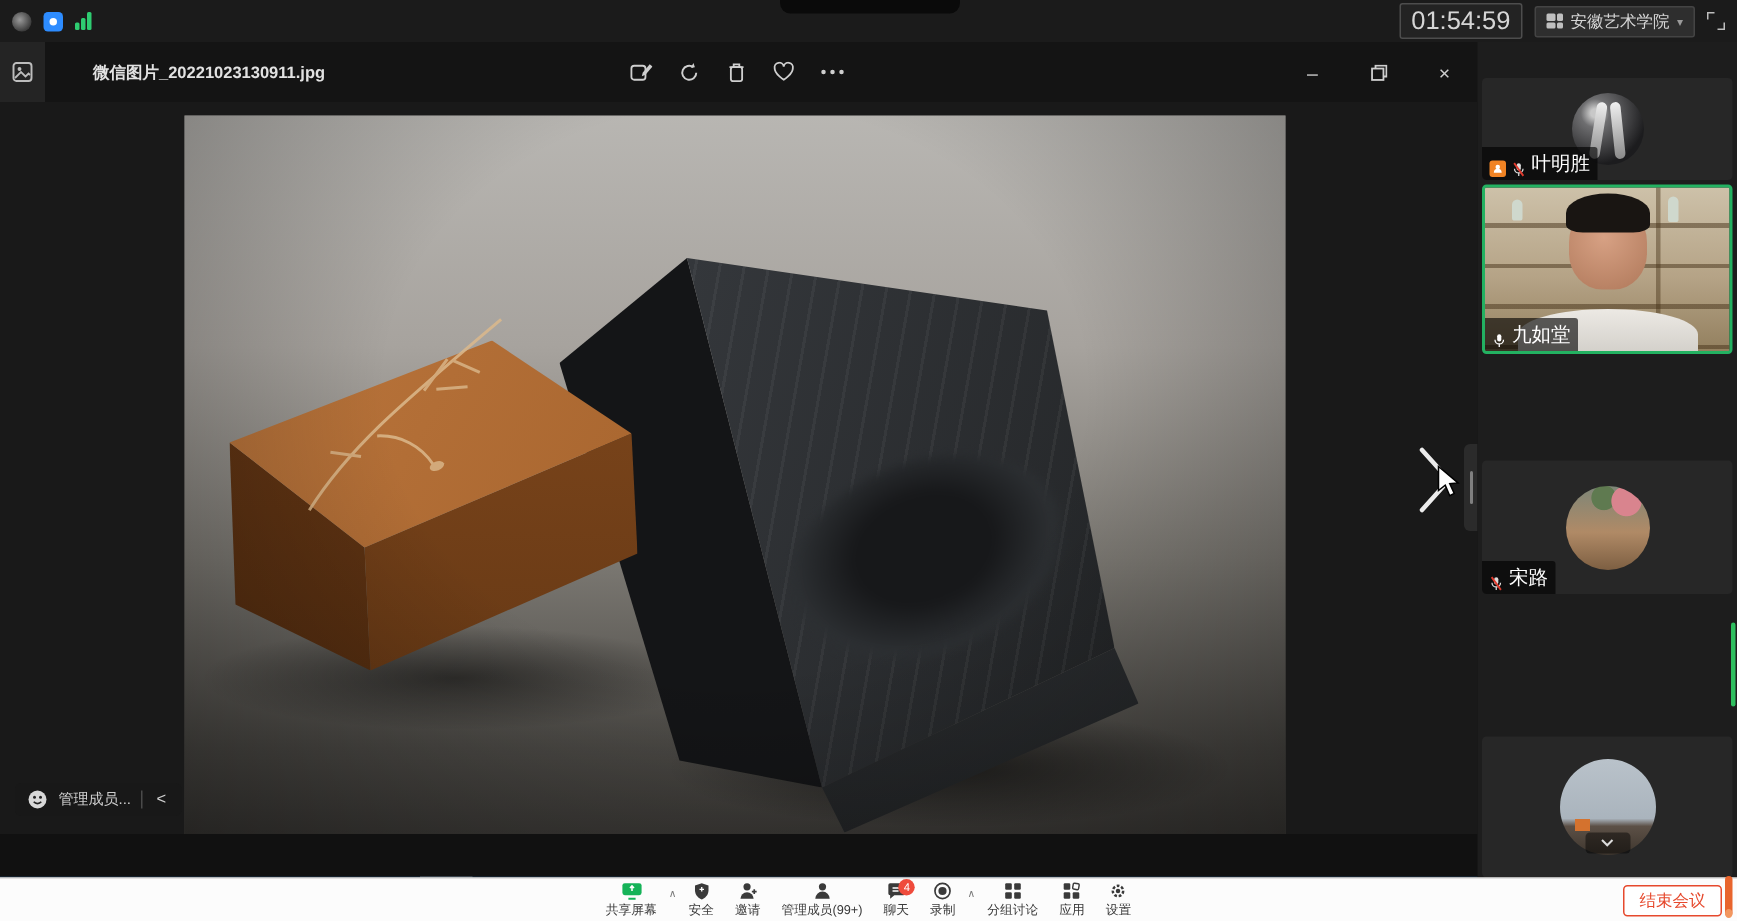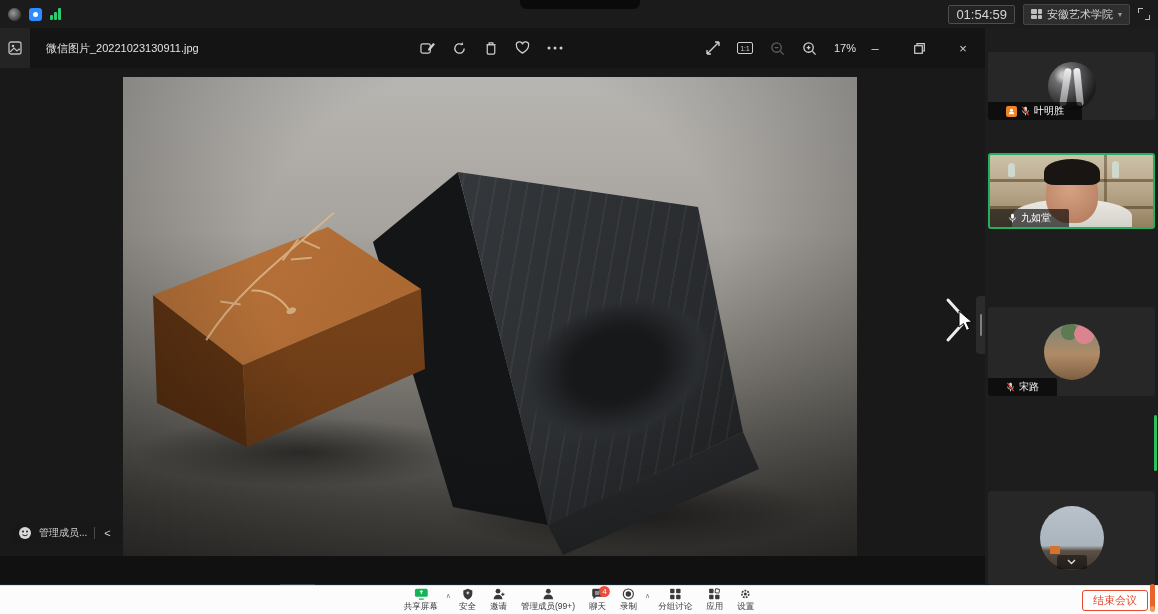--- a/index.html
+++ b/index.html
@@ -13,39 +13,39 @@
           display:flex;align-items:center;justify-content:space-between;padding:0 8px;z-index:4;}
   .tb-left{display:flex;align-items:center;gap:8px;}
   .dotico{width:13px;height:13px;border-radius:50%;}
   .i-gray{background:radial-gradient(circle at 40% 40%,#9a9a9a,#3d3d3d 70%);}
   .i-shield{width:13px;height:13px;border-radius:3px;background:#2d8cff;position:relative;}
   .i-shield::after{content:"";position:absolute;left:4px;top:4px;width:5px;height:5px;border-radius:50%;background:#fff;}
   .i-signal{display:flex;align-items:flex-end;gap:1px;height:12px;}
   .i-signal i{display:block;width:3px;background:#2ecc71;border-radius:1px;}
   .i-signal i:nth-child(1){height:5px;}.i-signal i:nth-child(2){height:8px;}.i-signal i:nth-child(3){height:12px;}
   .tb-right{display:flex;align-items:center;gap:8px;}
-  .timer{border:1px solid #4d4d4d;background:#232323;color:#d6d6d6;font-size:13px;
+  .timer{border:1px solid #4d4d4d;background:#232323;color:#d6d6d6;font-size:17px;
          padding:1px 7px;border-radius:2px;}
   .viewbtn{display:flex;align-items:center;gap:5px;background:#2e2e2e;border:1px solid #444;
            color:#d6d6d6;font-size:11px;padding:2px 7px;border-radius:2px;cursor:pointer;}
   .vb-grid{width:11px;height:10px;display:grid;grid-template-columns:6px 4px;gap:1px;}
   .vb-grid i{background:#bfbfbf;border-radius:1px;}
   .caret{font-size:8px;color:#9a9a9a;}
   .fsico{width:12px;height:12px;position:relative;}
   .fsico::before,.fsico::after{content:"";position:absolute;width:4px;height:4px;border:1.5px solid #bdbdbd;}
   .fsico::before{left:0;top:0;border-right:none;border-bottom:none;}
   .fsico::after{right:0;bottom:0;border-left:none;border-top:none;}
   .share-notch{position:absolute;left:520px;top:0;width:120px;height:9px;background:#0a0a0a;
                border-radius:0 0 7px 7px;z-index:6;}
 
   
   .pwin{position:absolute;left:0;top:28px;width:985px;height:528px;background:#191919;}
   .ptitle{position:relative;height:40px;background:#141414;display:flex;align-items:center;color:#d9d9d9;}
   .pgal{width:30px;height:40px;background:#242424;display:flex;align-items:center;justify-content:center;}
-  .ptname{margin-left:16px;font-size:11px;color:#e2e2e2;}
+  .ptname{margin-left:32px;font-size:11px;color:#e2e2e2;font-weight:bold;}
   .ptools{position:absolute;left:420px;top:0;height:40px;display:flex;align-items:center;gap:17px;}
   .zooms{position:absolute;left:706px;top:0;height:40px;display:flex;align-items:center;gap:17px;}
   .tico{color:#cfcfcf;display:flex;align-items:center;justify-content:center;cursor:pointer;}
   .tico.dim{color:#5e5e5e;}
   .zpct{font-size:11px;color:#e0e0e0;}
   .onebox{width:16px;height:12px;border:1.3px solid #cfcfcf;border-radius:2px;font-size:6.5px;
           display:flex;align-items:center;justify-content:center;color:#cfcfcf;}
   .wctl{position:absolute;right:0;top:0;height:40px;display:flex;}
   .wbtn{width:44px;height:40px;display:flex;align-items:center;justify-content:center;color:#cfcfcf;
         font-size:13px;cursor:pointer;}
@@ -135,22 +135,22 @@
   .notif{width:14px;height:12px;border:1.4px solid #fff;border-radius:2px;position:relative;}
   .notif::after{content:"";position:absolute;left:2px;top:2px;width:7px;height:1.5px;background:#fff;
         box-shadow:0 3px 0 #fff;}
 
   
   .sidebar{position:absolute;left:985px;top:28px;width:173px;height:557px;background:#1d1d1d;z-index:2;}
   .sb-head{height:24px;display:flex;align-items:center;gap:5px;padding:0 7px;color:#c9c9c9;font-size:10px;}
   .sb-head .ricons{margin-left:auto;display:flex;gap:5px;align-items:center;color:#4d4d4d;}
   .tile{position:absolute;left:3px;width:167px;background:#272727;border-radius:3px;overflow:hidden;}
   .t1{top:24px;height:68px;}
-  .t2{top:95px;height:76px;border:2px solid #23b161;
-      background:linear-gradient(180deg,#cdc1a9 0%,#b5a386 55%,#93805f 100%);margin-top:30px;}
+  .t2{top:95px;height:113px;border:2px solid #23b161;
+      background:linear-gradient(180deg,#cdc1a9 0%,#b5a386 55%,#93805f 100%);}
   .t3{top:187px;height:89px;}
   .t4{top:279px;height:89px;}
   .t5{top:371px;height:89px;}
   .t6{top:463px;height:94px;}
   .av{position:absolute;left:50%;top:50%;transform:translate(-50%,-50%);width:56px;height:56px;border-radius:50%;}
   .av-logo{width:48px;height:48px;
       background:radial-gradient(circle at 32% 28%,#c8c8c8 0 6%,#6e6e70 20%,#1c1c1e 72%);
       position:relative;overflow:hidden;}
   .av-logo::before,.av-logo::after{content:"";position:absolute;top:6px;width:7px;height:38px;border-radius:4px;
       background:linear-gradient(180deg,#f0f0f0,#8a8a8a);transform:rotate(9deg);}
@@ -173,22 +173,22 @@
   .shelfpost{position:absolute;left:70%;top:0;width:3px;height:100%;background:rgba(70,50,25,.45);}
   .vase{position:absolute;width:7px;height:14px;border-radius:4px 4px 2px 2px;background:#cfd8cd;}
   .v1{left:18px;top:8px;}.v2{left:122px;top:6px;height:17px;}
   .shoulders{position:absolute;left:50%;bottom:-6px;transform:translateX(-50%);width:120px;height:34px;
       border-radius:50% 50% 0 0;background:linear-gradient(180deg,#ece9e4,#cfccc6);}
   .head{position:absolute;left:50%;top:10px;transform:translateX(-50%);width:52px;height:58px;
       border-radius:46% 46% 42% 42%;background:radial-gradient(circle at 45% 40%,#d7a184,#b6young 0);
       background:radial-gradient(circle at 45% 40%,#d7a184,#b57e60 85%);}
   .hair{position:absolute;left:50%;top:4px;transform:translateX(-50%);width:56px;height:26px;
       border-radius:50% 50% 20% 20%;background:#191512;}
-  .tlabel{position:absolute;left:0px;bottom:0px;display:flex;align-items:center;gap:4px;
-      background:rgba(0,0,0,.62);padding:2px 18px;border-radius:0 2px 0 0;color:#fff;font-size:10px;z-index:2;}
+  .tlabel{position:absolute;left:0px;bottom:0px;display:flex;align-items:flex-end;gap:4px;
+      background:rgba(0,0,0,.62);padding:2px 5px;border-radius:0 2px 0 0;color:#fff;font-size:13px;z-index:2;}
   .hostbadge{width:11px;height:11px;border-radius:2px;background:#f08324;display:flex;align-items:center;justify-content:center;}
   .chevbtn{position:absolute;left:50%;bottom:16px;transform:translateX(-50%);width:30px;height:14px;
       background:rgba(0,0,0,.45);border-radius:3px;display:flex;align-items:center;justify-content:center;cursor:pointer;}
   .sb-green{position:absolute;right:1px;top:387px;width:3px;height:56px;background:#2fbf5f;border-radius:2px;}
   .orange-scroll{position:absolute;right:3px;top:584px;width:5px;height:27px;background:#e8642c;border-radius:3px;z-index:8;}
   .orange-scroll::after{content:"";position:absolute;left:0;bottom:-1px;width:5px;height:6px;border-radius:50%;background:#f2975f;}
 
   
   .ctlbar{position:absolute;left:0;top:585px;width:1158px;height:29px;background:#fcfcfc;
           border-top:1px solid #e2e2e2;z-index:5;}
@@ -273,41 +273,20 @@
         </span>
         <span class="tico">
           <svg width="16" height="4" viewBox="0 0 16 4">
               <circle cx="2" cy="2" r="1.5" fill="currentColor"></circle>
               <circle cx="8" cy="2" r="1.5" fill="currentColor"></circle>
               <circle cx="14" cy="2" r="1.5" fill="currentColor"></circle>
             </svg>
         </span>
       </div>
 
-      <div class="zooms">
-        <span class="tico">
-          <svg width="14" height="14" viewBox="0 0 14 14">
-              <path d="M1 13L13 1M1 13v-4M1 13h4M13 1V5M13 1H9" fill="none" stroke="currentColor" stroke-width="1.4"></path>
-            </svg>
-        </span>
-        <span class="onebox">1:1</span>
-        <span class="tico dim">
-          <svg width="15" height="15" viewBox="0 0 16 16">
-              <circle cx="7" cy="7" r="5" fill="none" stroke="currentColor" stroke-width="1.4"></circle>
-              <path d="M11 11l3.5 3.5M5 7h4" stroke="currentColor" stroke-width="1.4"></path>
-            </svg>
-        </span>
-        <span class="tico">
-          <svg width="15" height="15" viewBox="0 0 16 16">
-              <circle cx="7" cy="7" r="5" fill="none" stroke="currentColor" stroke-width="1.4"></circle>
-              <path d="M11 11l3.5 3.5M5 7h4M7 5v4" stroke="currentColor" stroke-width="1.4"></path>
-            </svg>
-        </span>
-        <span class="zpct">17%</span>
-      </div>
 
       <div class="wctl">
         <span class="wbtn">–</span>
         <span class="wbtn">
           <svg width="11" height="11" viewBox="0 0 11 11">
               <rect x="0.7" y="2.7" width="7.6" height="7.6" fill="none" stroke="#cfcfcf" stroke-width="1.2"></rect>
               <path d="M3 2.7V.7h7.3V8H8.3" fill="none" stroke="#cfcfcf" stroke-width="1.2"></path>
             </svg>
         </span>
         <span class="wbtn">×</span>

